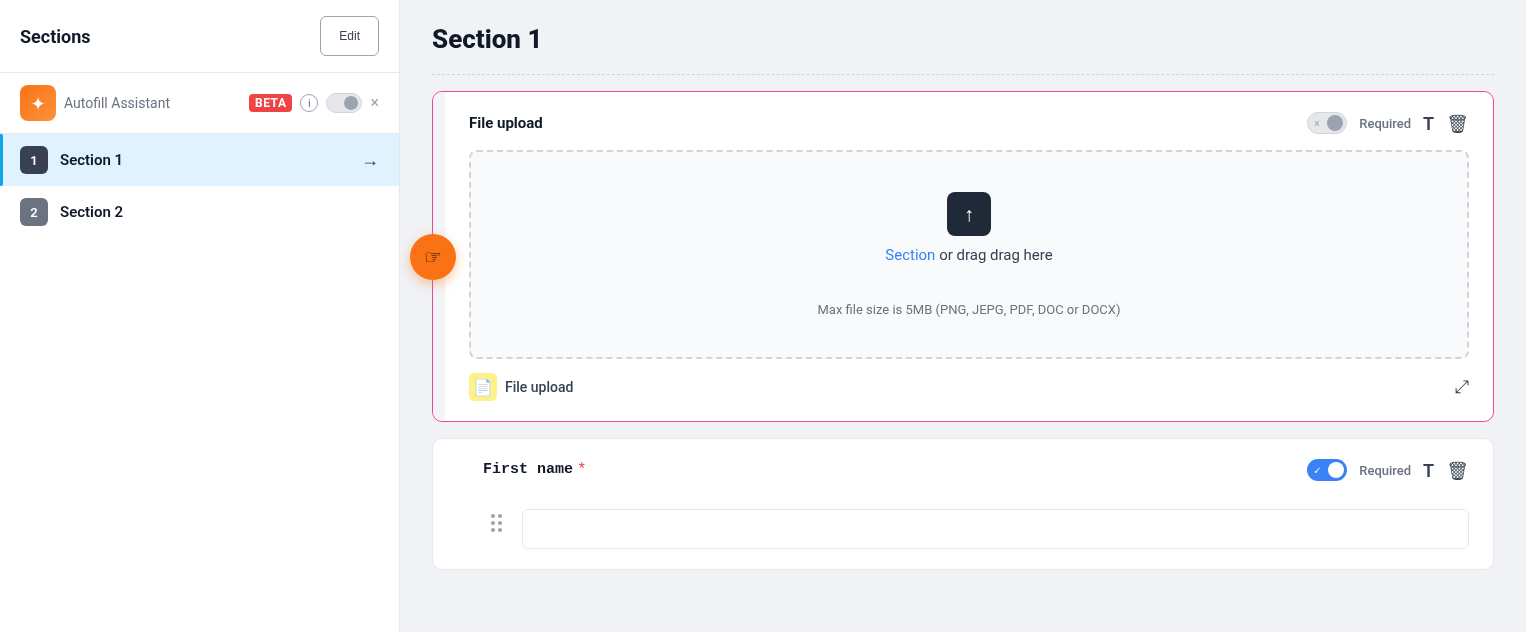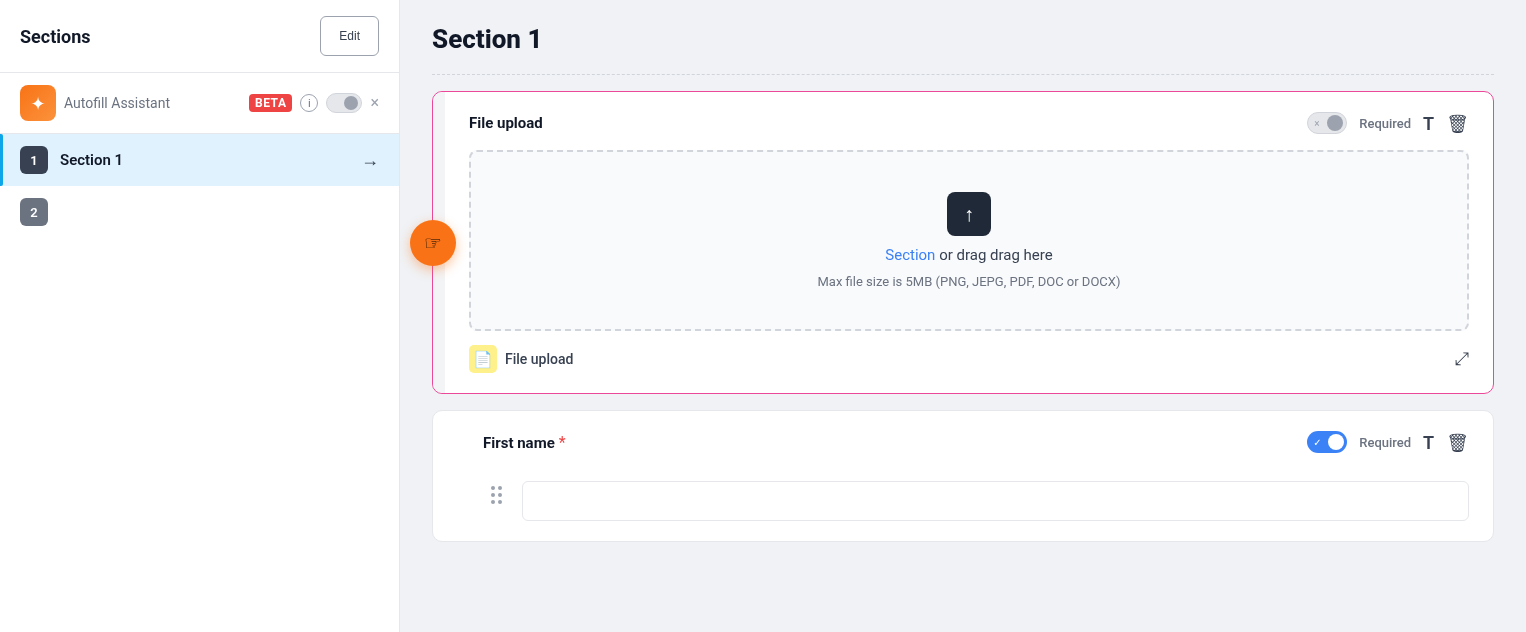--- a/index.html
+++ b/index.html
@@ -323,20 +323,21 @@
     }
 
     .upload-text a {
       color: #3b82f6;
       text-decoration: none;
     }
 
     .upload-hint {
       font-size: 13px;
       color: #6b7280;
+      margin-top: 28px;
     }
 
     
     .file-upload-footer {
       display: flex;
       align-items: center;
       justify-content: space-between;
       margin-top: 14px;
     }
 
@@ -477,20 +478,21 @@
   </div>
 
   <div class="section-item active">
     <div class="section-num">1</div>
     <span class="section-name">Section 1</span>
     <span class="arrow-icon">→</span>
   </div>
 
   <div class="section-item">
     <div class="section-num" style="background:#6b7280;">2</div>
+    <span class="section-name">Section 2</span>
   </div>
 </div>
 
 <div class="main-content">
   <h1 class="page-title">Section 1</h1>
 
   <hr class="section-divider">
 
   <div class="form-card" style="padding-left: 36px; position: relative;">
     <div class="card-left-bar"></div>
@@ -527,21 +529,21 @@
       <span class="resize-icon" style="transform:rotate(180deg);">⤢</span>
     </div>
 
     <div class="floating-drag" style="position:absolute; left:-23px; top:calc(50% - 23px);">
       <span class="hand-cursor">☞</span>
     </div>
   </div>
 
   <div class="first-name-card" style="position:relative; padding-left: 50px;">
     <div class="card-header">
-      <span style="display:flex; align-items:flex-end;">
+      <span style="display:flex; align-items:flex-start;font-family:Liberation Mono, monospace;">
         <span class="field-label">First name</span>
         <span class="required-star">*</span>
       </span>
       <div class="card-controls">
         <div class="toggle-track-on" style="position:relative;">
           <div class="toggle-thumb-on"></div>
           <span style="position:absolute; top:50%; left:6px; transform:translateY(-50%); font-size:10px; color:white;">✓</span>
         </div>
         <span class="required-text">Required</span>
         <span class="text-icon">T</span>

